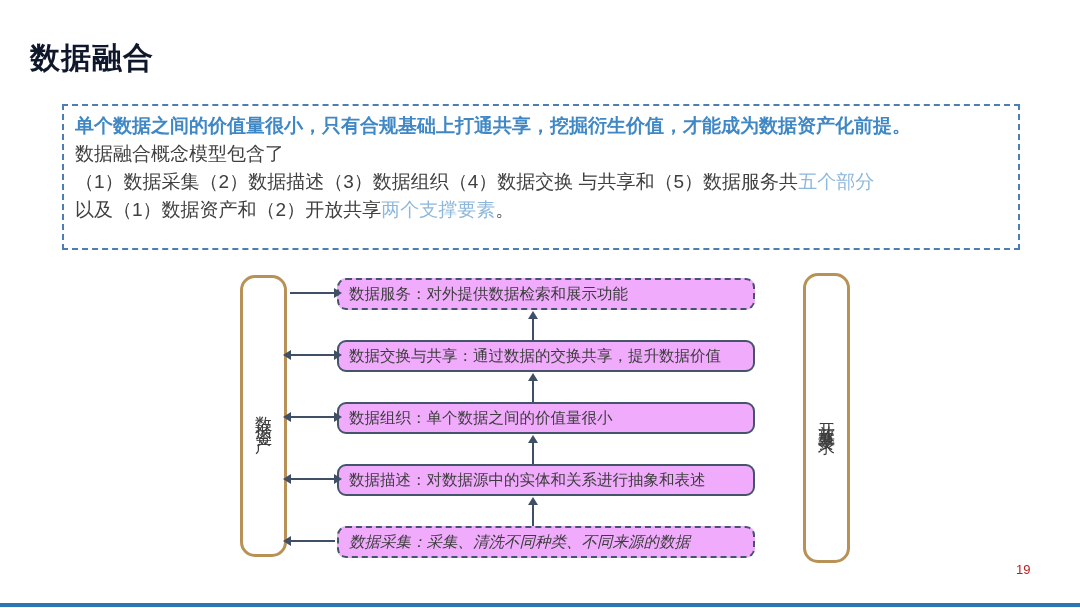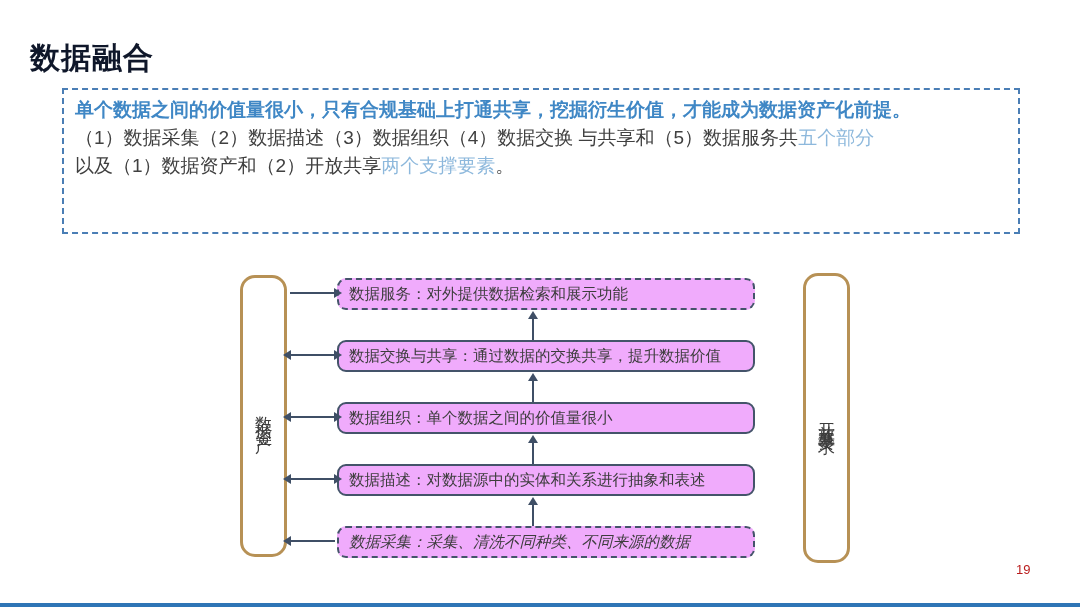--- a/index.html
+++ b/index.html
@@ -8,21 +8,21 @@
     font-family:"Liberation Sans","DejaVu Sans",sans-serif; overflow:hidden;
     margin:0 auto;
   }
   
   .title {
     position:absolute; left:30px; top:38px;
     font-size:30px; font-weight:bold; color:#0f172a; letter-spacing:1px;
   }
   
   .callout {
-    position:absolute; left:62px; top:88px; width:932px; height:131px;
+    position:absolute; left:62px; top:104px; width:932px; height:131px;
     border:2px dashed #4a7eb5; padding:6px 11px 5px 11px;
     font-size:19px; line-height:28px; color:#404040;
   }
   .callout p { margin:0; }
   .callout .l1 { color:#3f87c5; font-weight:bold; }
   .callout .hl { color:#8db8dc; }
   .callout .cite { text-align:right; padding-right:18px; }
   
   .pillar {
     position:absolute; border:3px solid #b79155; border-radius:15px;
@@ -76,20 +76,21 @@
 </style>
 </head>
 <body>
 
 <div class="slide">
 
   <div class="title">数据融合</div>
 
   <div class="callout">
     <p class="l1">单个数据之间的价值量很小，只有合规基础上打通共享，挖掘衍生价值，才能成为数据资产化前提。</p>
+    <p>数据融合概念模型包含了</p>
     <p><span>（1）数据采集（2）数据描述（3）数据组织（4）数据交换 与共享和（5）数据服务共</span><span class="hl">五个部分</span></p>
     <p><span>以及（1）数据资产和（2）开放共享</span><span class="hl">两个支撑要素</span><span>。</span></p>
   </div>
 
   <div>
 
     <div class="pillar pillar-left">
       <span class="pillar-text">数据资产</span>
     </div>
 

